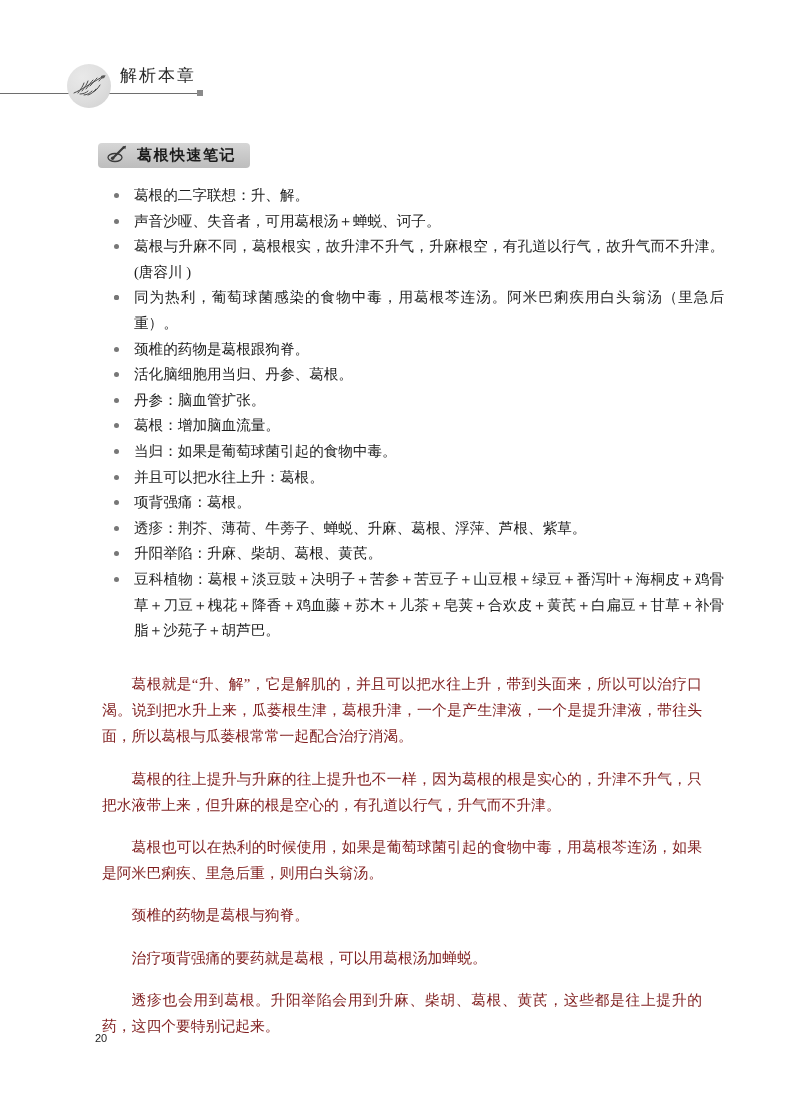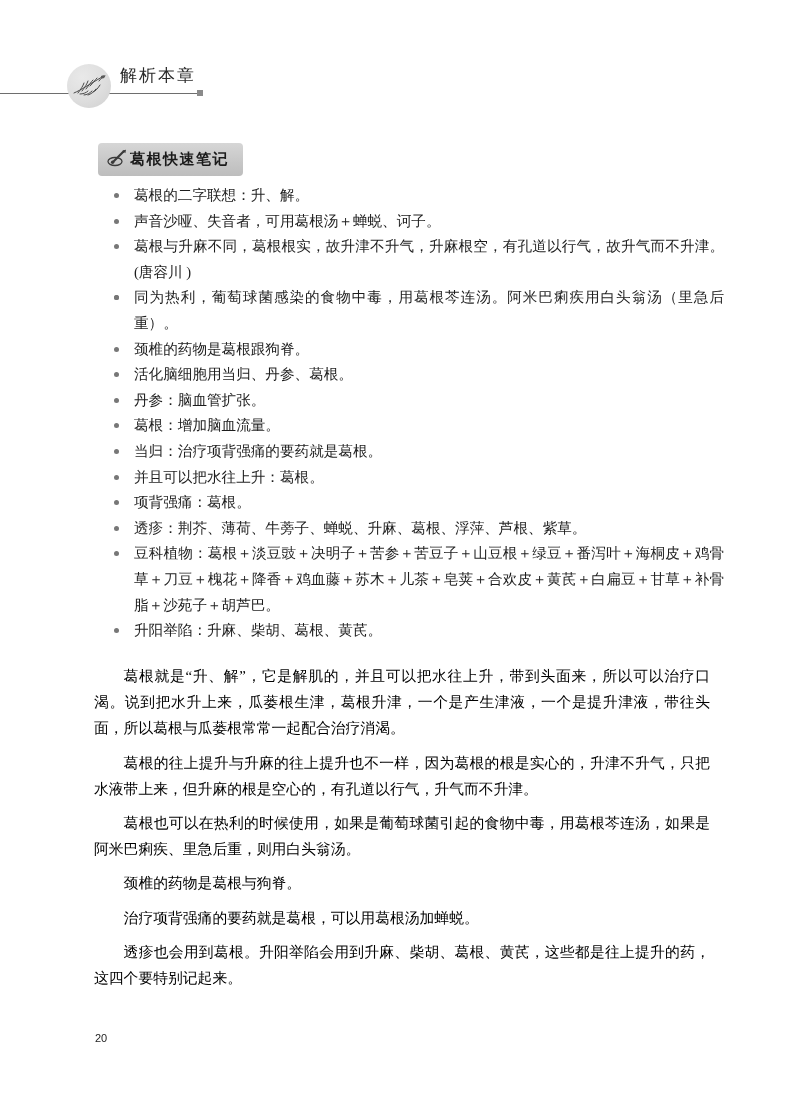--- a/index.html
+++ b/index.html
@@ -63,26 +63,27 @@
     letter-spacing: 2px;
     color: #2a2a2a;
     white-space: nowrap;
   }
 
   
   .section-badge {
     position: absolute;
     left: 98px;
     top: 143px;
-    height: 33px;
+    height: 25px;
     padding: 0 14px 0 8px;
     border-radius: 4px;
     background: linear-gradient(180deg, #d6d6d6 0%, #c9c9c9 50%, #bdbdbd 100%);
     display: flex;
     align-items: center;
+    gap: 7px;
   }
   .section-badge-label {
     font-family: "DejaVu Serif", "Liberation Serif", serif;
     font-size: 15px;
     font-weight: bold;
     letter-spacing: 1.5px;
     color: #1b1b1b;
     white-space: nowrap;
   }
 
@@ -119,22 +120,22 @@
     left: 86px;
     top: 655px;
     width: 632px;
   }
   .body-para {
     font-size: 14.8px;
     line-height: 26.2px;
     text-indent: 2em;
     text-align: justify;
     text-justify: inter-ideograph;
-    color: #000000;
-    margin: 8px;
+    color: #7f1d1d;
+    margin: 16px;
   }
 
   
   .page-number {
     position: absolute;
     left: 95px;
     top: 1032px;
     font-family: "Liberation Sans", sans-serif;
     font-size: 11px;
     color: #232323;
@@ -209,41 +210,41 @@
   <div class="note-item">
     <span class="note-bullet"></span>
     <span>丹参：脑血管扩张。</span>
   </div>
   <div class="note-item">
     <span class="note-bullet"></span>
     <span>葛根：增加脑血流量。</span>
   </div>
   <div class="note-item">
     <span class="note-bullet"></span>
-    <span>当归：治疗项背强痛的要药就是葛根。</span>
+    <span>当归：如果是葡萄球菌引起的食物中毒。</span>
   </div>
   <div class="note-item">
     <span class="note-bullet"></span>
     <span>并且可以把水往上升：葛根。</span>
   </div>
   <div class="note-item">
     <span class="note-bullet"></span>
     <span>项背强痛：葛根。</span>
   </div>
   <div class="note-item">
     <span class="note-bullet"></span>
     <span>透疹：荆芥、薄荷、牛蒡子、蝉蜕、升麻、葛根、浮萍、芦根、紫草。</span>
   </div>
   <div class="note-item">
     <span class="note-bullet"></span>
+    <span>升阳举陷：升麻、柴胡、葛根、黄芪。</span>
+  </div>
+  <div class="note-item">
+    <span class="note-bullet"></span>
     <span>豆科植物：葛根＋淡豆豉＋决明子＋苦参＋苦豆子＋山豆根＋绿豆＋番泻叶＋海桐皮＋鸡骨草＋刀豆＋槐花＋降香＋鸡血藤＋苏木＋儿茶＋皂荚＋合欢皮＋黄芪＋白扁豆＋甘草＋补骨脂＋沙苑子＋胡芦巴。</span>
-  </div>
-  <div class="note-item">
-    <span class="note-bullet"></span>
-    <span>升阳举陷：升麻、柴胡、葛根、黄芪。</span>
   </div>
 </div>
 
 <div class="body-text">
   <p class="body-para">葛根就是“升、解”，它是解肌的，并且可以把水往上升，带到头面来，所以可以治疗口渴。说到把水升上来，瓜蒌根生津，葛根升津，一个是产生津液，一个是提升津液，带往头面，所以葛根与瓜蒌根常常一起配合治疗消渴。</p>
   <p class="body-para">葛根的往上提升与升麻的往上提升也不一样，因为葛根的根是实心的，升津不升气，只把水液带上来，但升麻的根是空心的，有孔道以行气，升气而不升津。</p>
   <p class="body-para">葛根也可以在热利的时候使用，如果是葡萄球菌引起的食物中毒，用葛根芩连汤，如果是阿米巴痢疾、里急后重，则用白头翁汤。</p>
   <p class="body-para">颈椎的药物是葛根与狗脊。</p>
   <p class="body-para">治疗项背强痛的要药就是葛根，可以用葛根汤加蝉蜕。</p>
   <p class="body-para">透疹也会用到葛根。升阳举陷会用到升麻、柴胡、葛根、黄芪，这些都是往上提升的药，这四个要特别记起来。</p>

